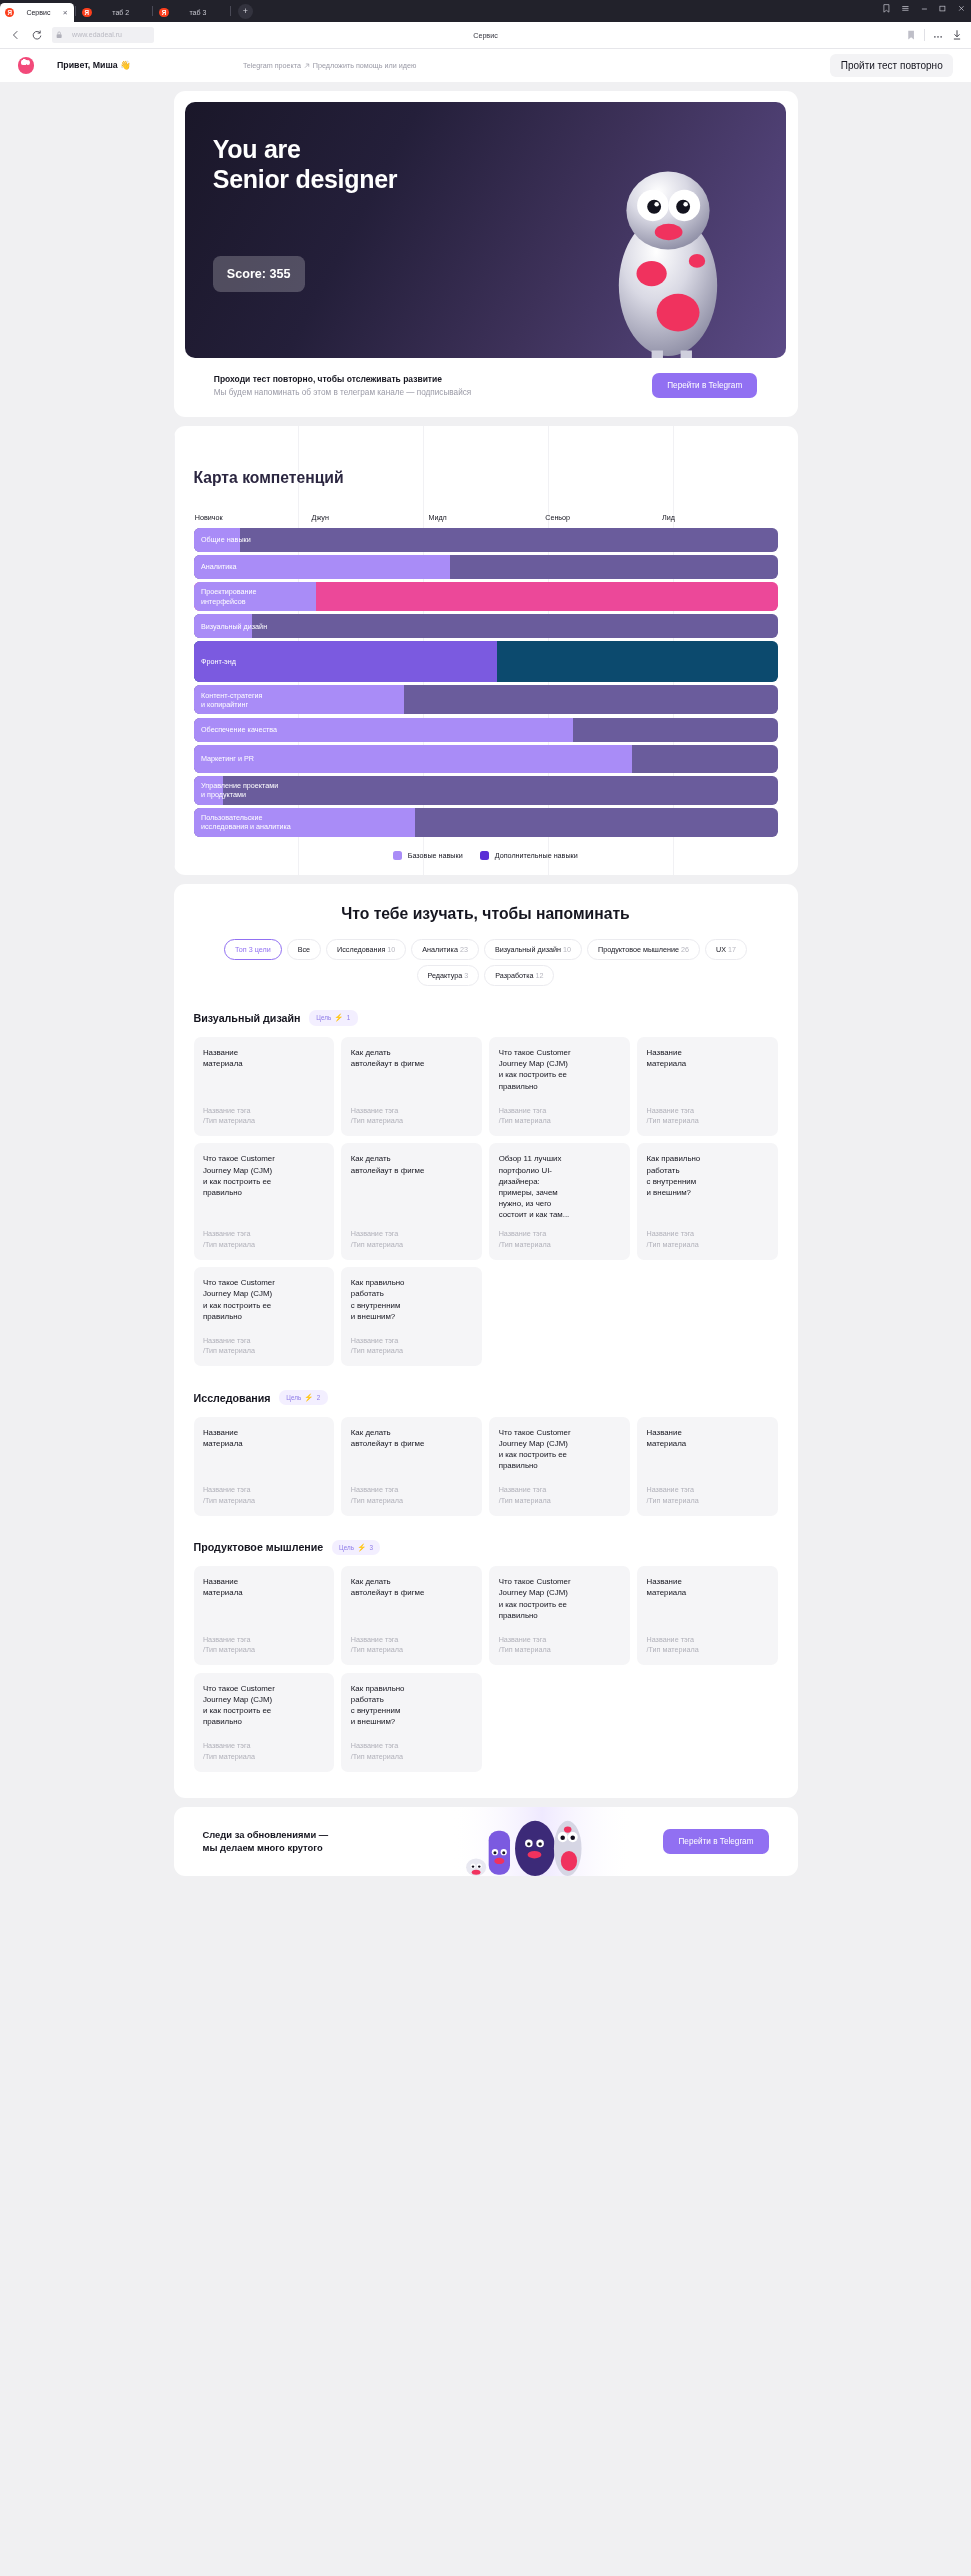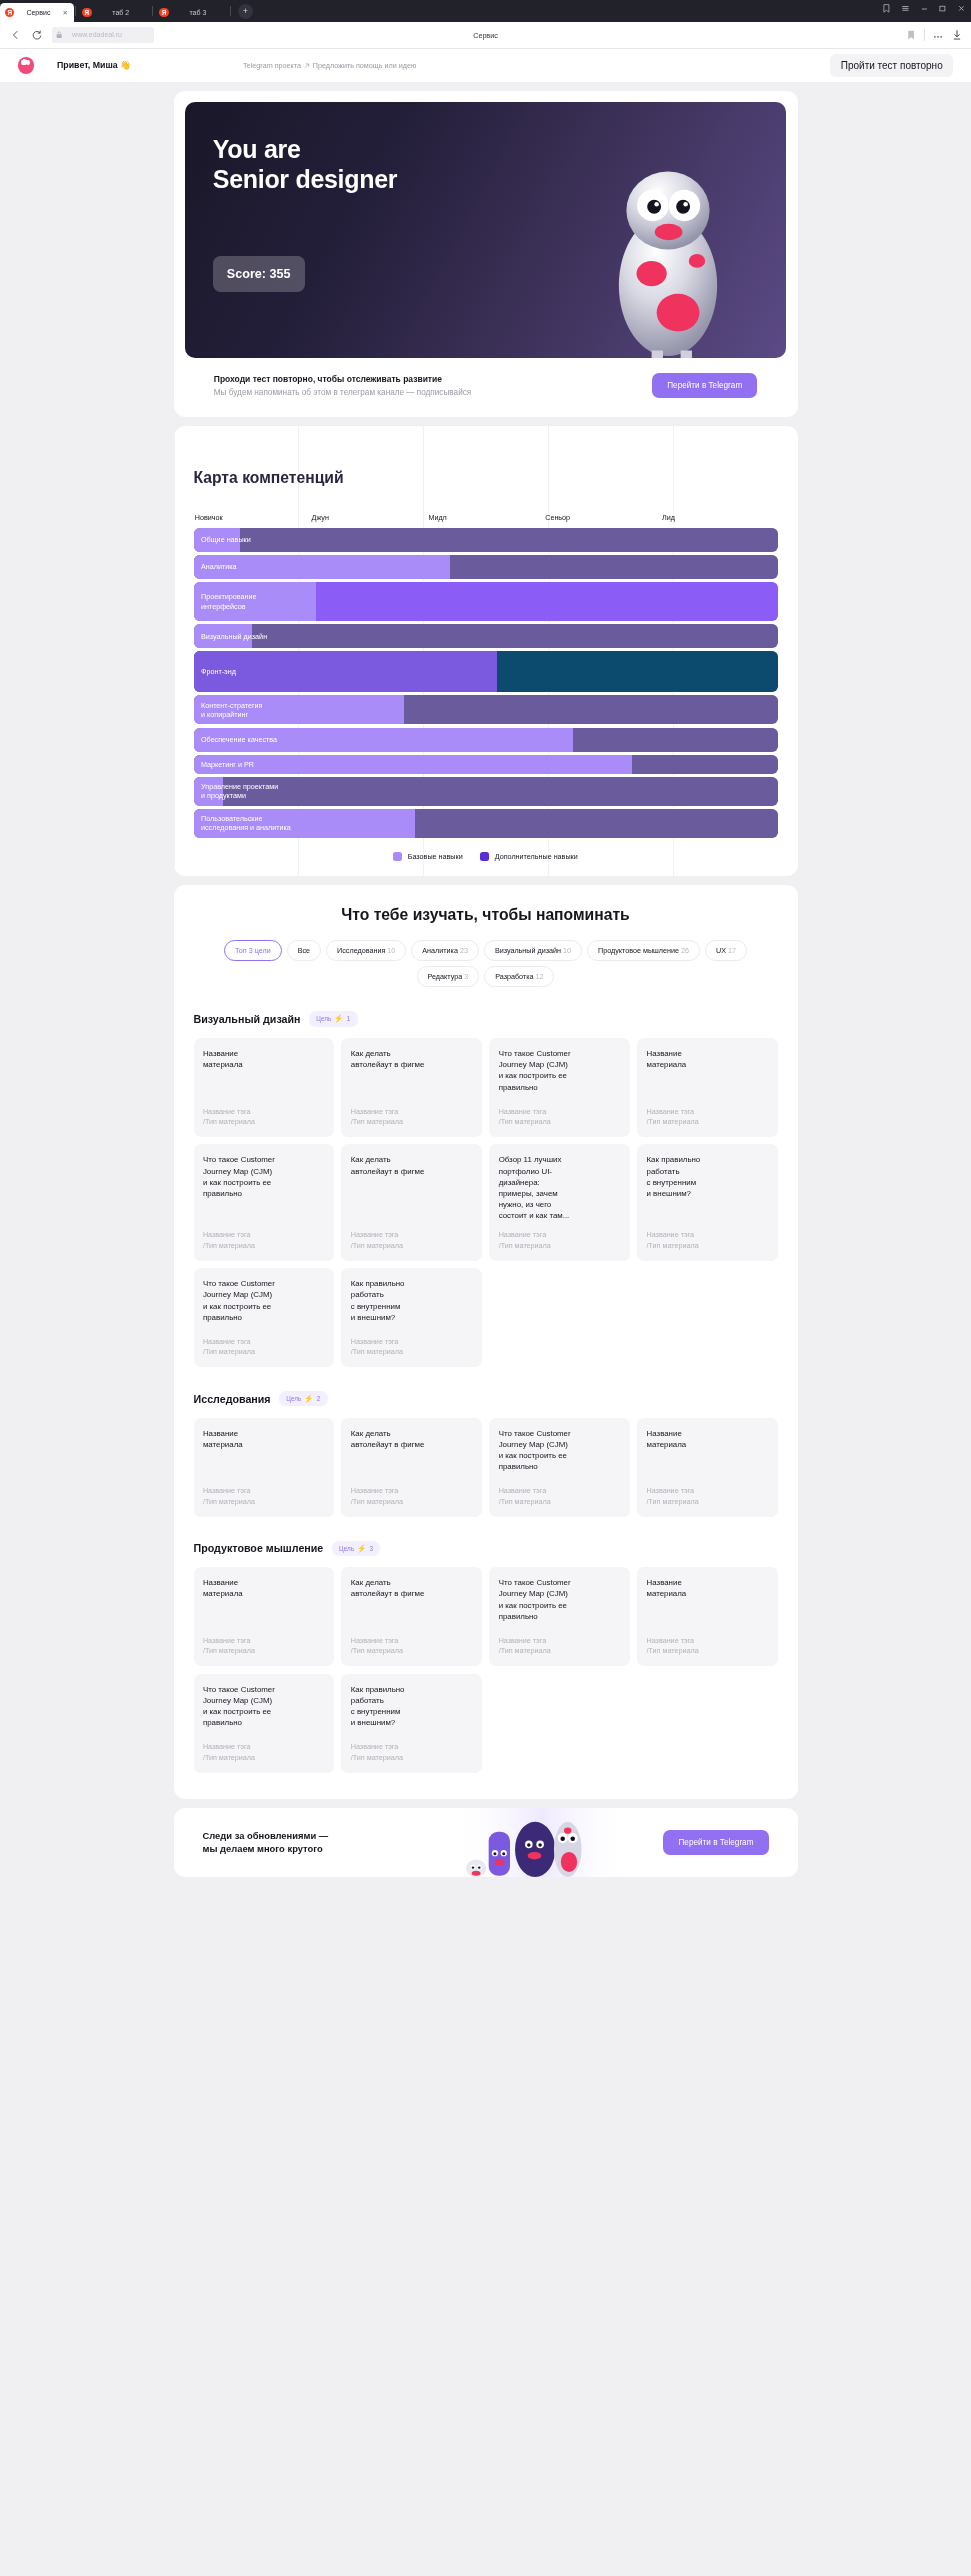--- a/index.html
+++ b/index.html
@@ -344,21 +344,21 @@
         </div>
         <div class="bars" id="bars">
             <div class="bar-row" style="background: rgb(106, 92, 156); height: 24px;">
               <div class="bar-fill" style="width: 8%;"></div>
               <div class="bar-label">Общие навыки</div>
             </div>
             <div class="bar-row" style="background: rgb(106, 92, 156); height: 24px;">
               <div class="bar-fill" style="width: 44%;"></div>
               <div class="bar-label">Аналитика</div>
             </div>
-            <div class="bar-row" style="background: #8b5cf6; height: 39px;">
+            <div class="bar-row" style="background: #ec4899; height: 29px;">
               <div class="bar-fill" style="width: 21%;"></div>
               <div class="bar-label">Проектирование
 интерфейсов</div>
             </div>
             <div class="bar-row" style="background: rgb(106, 92, 156); height: 24px;">
               <div class="bar-fill" style="width: 10%;"></div>
               <div class="bar-label">Визуальный дизайн</div>
             </div>
             <div class="bar-row" style="background: #0c4a6e; height: 41px;">
               <div class="bar-fill accent" style="width: 52%;"></div>
@@ -366,21 +366,21 @@
             </div>
             <div class="bar-row" style="background: rgb(106, 92, 156); height: 29px;">
               <div class="bar-fill" style="width: 36%;"></div>
               <div class="bar-label">Контент-стратегия
 и копирайтинг</div>
             </div>
             <div class="bar-row" style="background: rgb(106, 92, 156); height: 24px;">
               <div class="bar-fill" style="width: 65%;"></div>
               <div class="bar-label">Обеспечение качества</div>
             </div>
-            <div class="bar-row" style="background: rgb(106, 92, 156); height: 19px;">
+            <div class="bar-row" style="background: rgb(106, 92, 156); height: 28px;">
               <div class="bar-fill" style="width: 75%;"></div>
               <div class="bar-label">Маркетинг и PR</div>
             </div>
             <div class="bar-row" style="background: rgb(106, 92, 156); height: 29px;">
               <div class="bar-fill" style="width: 5%;"></div>
               <div class="bar-label">Управление проектами
 и продуктами</div>
             </div>
             <div class="bar-row" style="background: rgb(106, 92, 156); height: 29px;">
               <div class="bar-fill" style="width: 38%;"></div>

